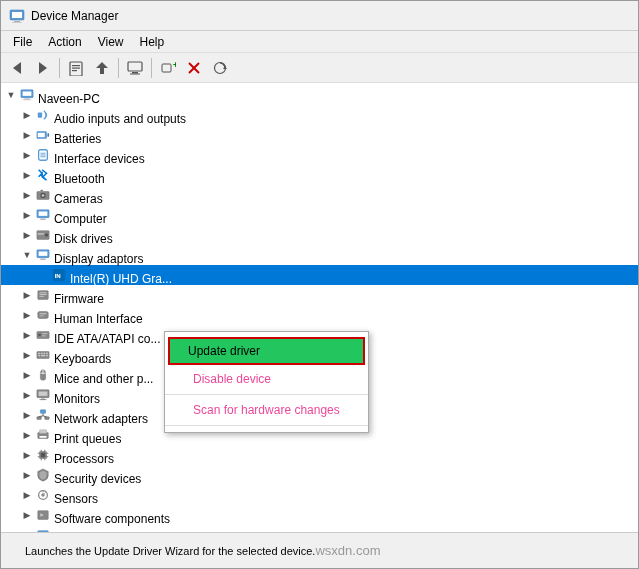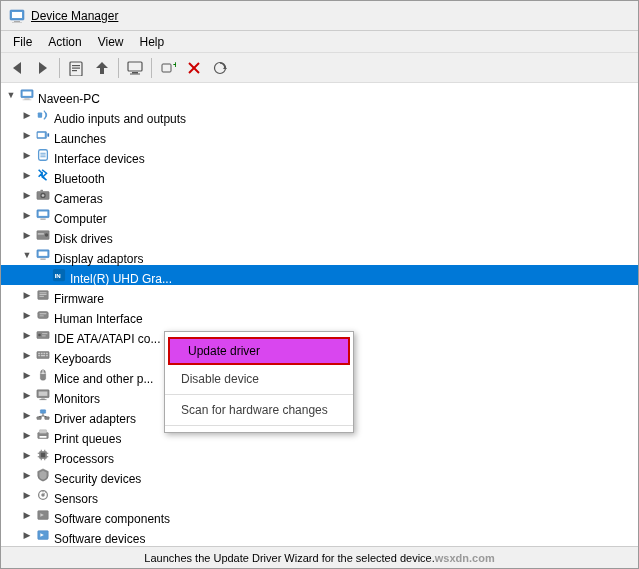--- a/index.html
+++ b/index.html
@@ -32,21 +32,20 @@
       width: 16px;
       height: 16px;
       display: flex;
       align-items: center;
       justify-content: center;
     }
     .title-bar-text {
       font-size: 12px;
       font-weight: normal;
       color: #000;
-      text-decoration: underline;
     }
     .menu-bar {
       display: flex;
       align-items: center;
       padding: 2px 4px;
       background: #f0f0f0;
       border-bottom: 1px solid #ddd;
       height: 22px;
     }
     .menu-item {
@@ -141,42 +140,42 @@
     .context-menu {
       position: absolute;
       background: #fff;
       border: 1px solid #aaa;
       box-shadow: 2px 2px 6px rgba(0,0,0,0.3);
       z-index: 100;
       min-width: 190px;
       padding: 3px 0;
     }
     .context-menu-item {
-      padding: 5px 16px;
+      padding: 5px 28px;
       cursor: pointer;
       font-size: 12px;
-      color: #404040;
+      color: #ec4899;
     }
     .context-menu-separator {
       height: 1px;
       background: #ddd;
       margin: 3px 0;
     }
     .context-menu-item.bold {
       font-weight: bold;
     }
     .status-bar {
-      height: 22px;
+      height: 36px;
       background: #f0f0f0;
       border-top: 1px solid #ccc;
       display: flex;
       align-items: center;
-      padding: 0 4px;
+      padding: 0 24px;
       font-size: 11px;
-      justify-content: center;
+      justify-content: flex-start;
     }
   </style>
 </head>
 <body>
 
 <div class="window">
 
   <div class="title-bar">
     <div class="title-bar-icon">
 
@@ -284,21 +283,21 @@
       <div class="tree-item">
         <span class="indent" style="width:16px"></span>
         <span class="expand-icon">▶</span>
         <span class="item-icon">
           <svg width="14" height="14" viewBox="0 0 16 16">
             <rect x="1" y="4" width="11" height="8" rx="1" fill="#5b9bd5" stroke="#3a7abf" stroke-width="0.5"></rect>
             <rect x="13" y="6" width="2" height="4" rx="0.5" fill="#3a7abf"></rect>
             <rect x="2" y="5.5" width="8" height="5" fill="#fff"></rect>
           </svg>
         </span>
-        <span class="item-label">Launches</span>
+        <span class="item-label">Batteries</span>
       </div>
 
       <div class="tree-item">
         <span class="indent" style="width:16px"></span>
         <span class="expand-icon">▶</span>
         <span class="item-icon">
           <svg width="14" height="14" viewBox="0 0 16 16">
             <rect x="3" y="2" width="10" height="12" rx="2" fill="none" stroke="#5b9bd5" stroke-width="1.5"></rect>
             <line x1="5" y1="6" x2="11" y2="6" stroke="#5b9bd5" stroke-width="1"></line>
             <line x1="5" y1="8" x2="11" y2="8" stroke="#5b9bd5" stroke-width="1"></line>
@@ -477,21 +476,21 @@
         <span class="item-icon">
           <svg width="14" height="14" viewBox="0 0 16 16">
             <rect x="5" y="2" width="6" height="4" rx="0.5" fill="#5b9bd5" stroke="#3a7abf" stroke-width="0.5"></rect>
             <rect x="1" y="10" width="5" height="3" rx="0.5" fill="#888" stroke="#666" stroke-width="0.5"></rect>
             <rect x="10" y="10" width="5" height="3" rx="0.5" fill="#888" stroke="#666" stroke-width="0.5"></rect>
             <line x1="8" y1="6" x2="8" y2="9" stroke="#555" stroke-width="1"></line>
             <line x1="8" y1="9" x2="3" y2="10" stroke="#555" stroke-width="1"></line>
             <line x1="8" y1="9" x2="12" y2="10" stroke="#555" stroke-width="1"></line>
           </svg>
         </span>
-        <span class="item-label">Driver adapters</span>
+        <span class="item-label">Network adapters</span>
       </div>
 
       <div class="tree-item">
         <span class="indent" style="width:16px"></span>
         <span class="expand-icon">▶</span>
         <span class="item-icon">
           <svg width="14" height="14" viewBox="0 0 16 16">
             <rect x="2" y="5" width="12" height="7" rx="1" fill="#888" stroke="#666" stroke-width="0.5"></rect>
             <rect x="4" y="2" width="8" height="4" rx="0.5" fill="#ccc" stroke="#aaa" stroke-width="0.5"></rect>
             <rect x="4" y="9" width="8" height="2" rx="0.3" fill="#fff"></rect>
@@ -573,21 +572,21 @@
       <div class="tree-item">
         <span class="indent" style="width:16px"></span>
 
       </div>
 
     </div>
 
     <div class="context-menu" style="top: 248px; left: 163px;">
 
       <div style="border: 2px solid #cc0000; margin: 2px 3px;">
-        <div class="context-menu-item" style="background: #d946ef; color: #000; padding: 5px 18px;">
+        <div class="context-menu-item" style="background: #22c55e; color: #000; padding: 5px 18px;">
           <span>Update driver</span>
         </div>
       </div>
 
       <div class="context-menu-item">
         <span>Disable device</span>
       </div>
 
 
       <div class="context-menu-separator"></div>
@@ -597,15 +596,15 @@
       </div>
 
       <div class="context-menu-separator"></div>
 
     </div>
 
   </div>
 
   <div class="status-bar">
     <span>Launches the Update Driver Wizard for the selected device.</span>
-    <span style="color:#999; font-size:11px;font-weight:bold;">wsxdn.com</span>
+    <span style="color:#999; font-size:13px;">wsxdn.com</span>
   </div>
 </div>
 
 </body></html>

